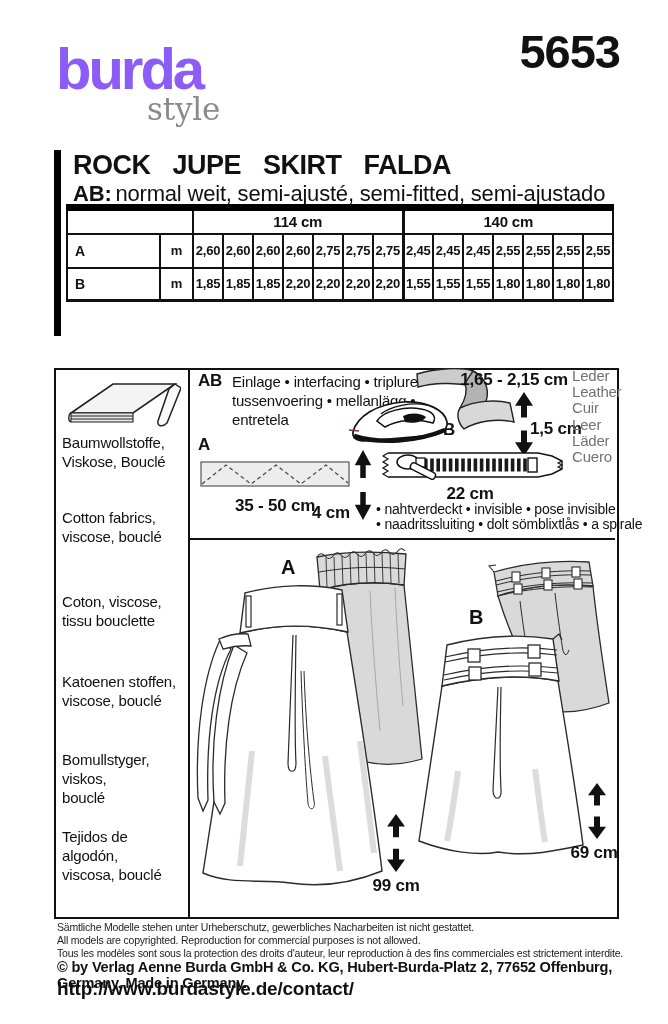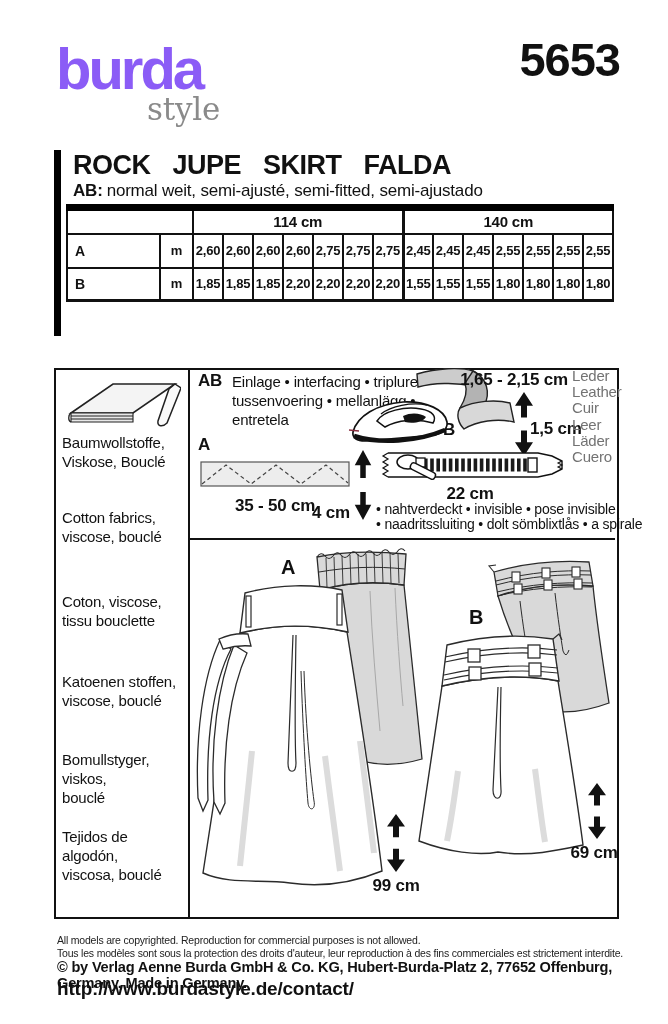--- a/index.html
+++ b/index.html
@@ -3,26 +3,26 @@
 <meta charset="utf-8">
 <style>
   html,body{margin:0;padding:0;background:#e8e8e8;}
   .sheet{position:relative;width:668px;height:1024px;background:#ffffff;overflow:hidden;
          font-family:"Liberation Sans",sans-serif;color:#111;letter-spacing:-0.2px;}
   .abs{position:absolute;}
 
   
   .logo-main{left:56px;top:40px;font-size:58px;font-weight:bold;letter-spacing:-3px;line-height:1;}
   .logo-sub{left:147px;top:94px;font-size:31px;font-family:"DejaVu Serif",serif;line-height:1;}
-  .pattern-number{left:500px;top:36px;width:120px;text-align:right;font-size:47px;font-weight:bold;letter-spacing:-1px;line-height:1;}
+  .pattern-number{left:500px;top:28px;width:120px;text-align:right;font-size:47px;font-weight:bold;letter-spacing:-1px;line-height:1;}
 
   
   .title-bar{left:54px;top:150px;width:7px;height:186px;background:#000;}
   .main-title{left:73px;top:150px;font-size:27px;font-weight:bold;word-spacing:15px;letter-spacing:-0.5px;white-space:nowrap;}
-  .fit-line{left:73px;top:181px;font-size:17px;white-space:nowrap;}
+  .fit-line{left:73px;top:181px;font-size:22px;white-space:nowrap;}
   .fit-line b{margin-right:4px;}
 
   
   table.yardage{position:absolute;left:66px;top:204px;width:546px;border-collapse:collapse;table-layout:fixed;
     border-top:7px solid #000;border-left:2px solid #111;border-right:2px solid #111;border-bottom:3px solid #111;}
   table.yardage td{border:2px solid #111;padding:0;text-align:center;vertical-align:middle;
     font-size:13px;font-weight:bold;overflow:hidden;}
   table.yardage td.hdr{font-size:15px;}
   table.yardage td.sizes{font-size:14px;}
   table.yardage td.rowlabel{text-align:left;padding-left:7px;font-size:14px;}
@@ -295,18 +295,19 @@
     <polygon points="12,60 21,47 15,47 15,36 9,36 9,47 3,47" fill="#111"></polygon>
   </svg>
   <div class="abs meas center" style="left:361px;top:876px;width:70px">99 cm</div>
 
   <svg class="abs" style="left:585px;top:783px" width="24" height="56" viewBox="0 0 24 60" preserveAspectRatio="none">
     <polygon points="12,0 21,13 15,13 15,24 9,24 9,13 3,13" fill="#111"></polygon>
     <polygon points="12,60 21,47 15,47 15,36 9,36 9,47 3,47" fill="#111"></polygon>
   </svg>
   <div class="abs meas center" style="left:566px;top:843px;width:56px">69 cm</div>
 
+  <div class="abs legal" style="top:921px">Sämtliche Modelle stehen unter Urheberschutz, gewerbliches Nacharbeiten ist nicht gestattet.</div>
   <div class="abs legal" style="top:934px">All models are copyrighted. Reproduction for commercial purposes is not allowed.</div>
   <div class="abs legal" style="top:947px">Tous les modèles sont sous la protection des droits d'auteur, leur reproduction à des fins commerciales est strictement interdite.</div>
   <div class="abs copyright">© by Verlag Aenne Burda GmbH &amp; Co. KG, Hubert-Burda-Platz 2, 77652 Offenburg, Germany. Made in Germany.</div>
   <div class="abs url">http://www.burdastyle.de/contact/</div>
 
 </div>
 
 </body></html>

